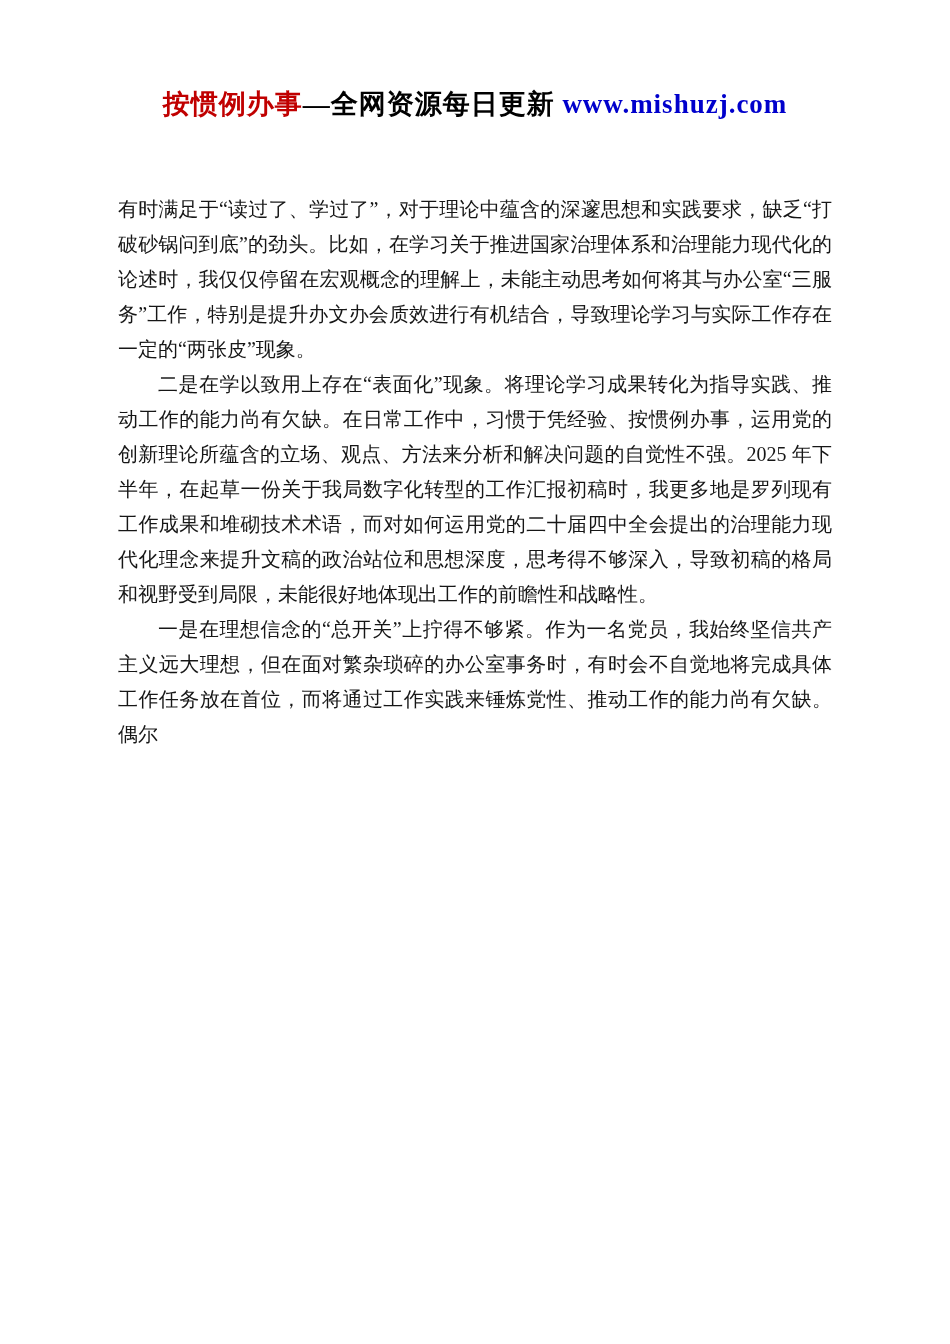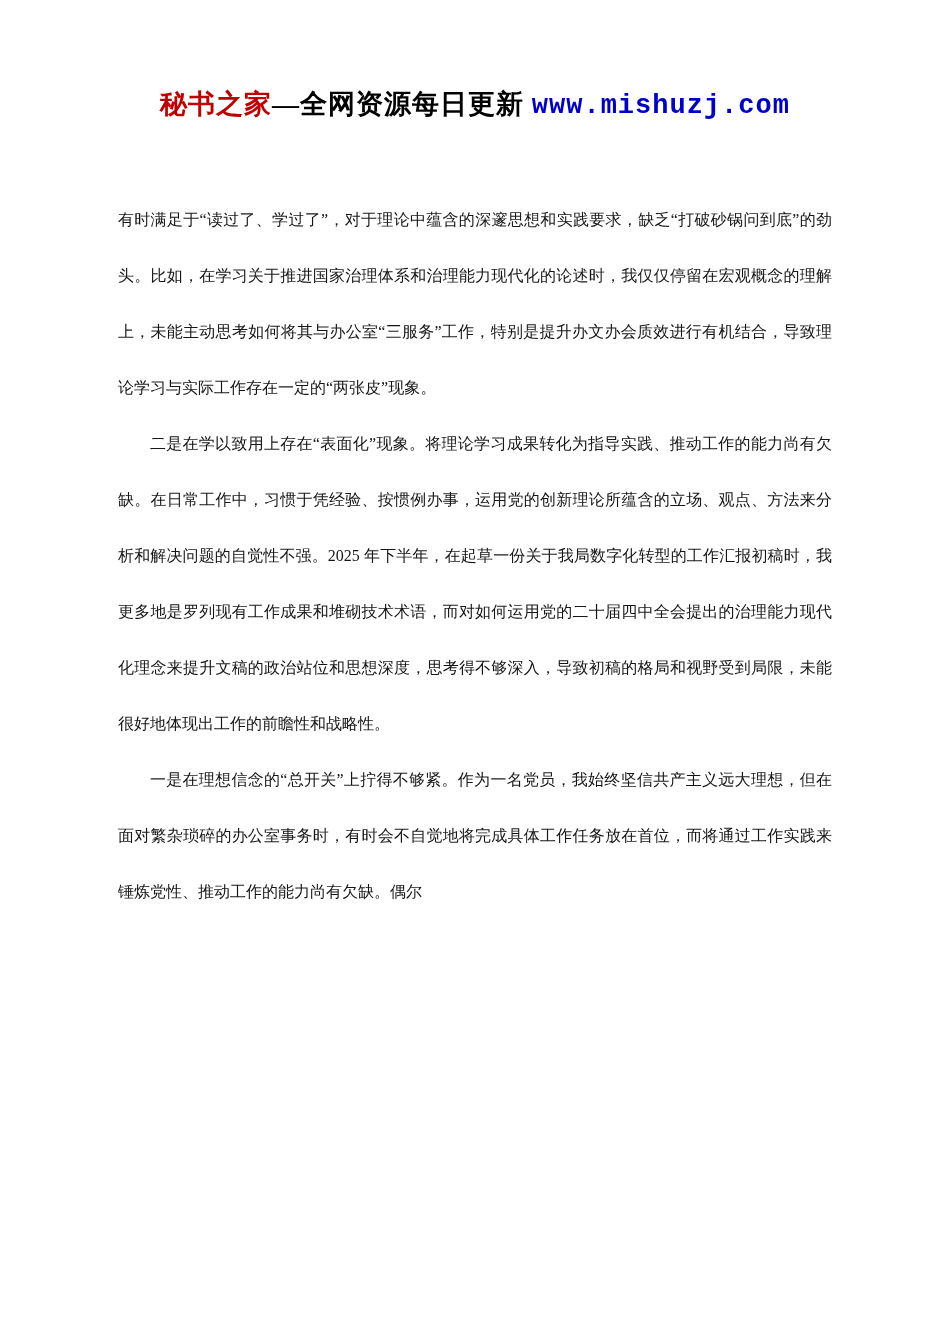--- a/index.html
+++ b/index.html
@@ -18,39 +18,39 @@
   .site-header {
     text-align: center;
     font-weight: bold;
     font-size: 27px;
     letter-spacing: 1px;
     white-space: nowrap;
     margin-bottom: 70px;
   }
   .site-header .site-name { color: #c00000; }
   .site-header .tagline { color: #000000; text-align: right; }
-  .site-header .site-url { color: #0000cc; margin-left: 0; font-family: Liberation Mono, monospace; }
+  .site-header .site-url { color: #0000cc; margin-left: 0; font-family: Liberation Serif, serif; }
   .doc-body {
     color: #161616;
-    font-size: 16px;
-    line-height: 56px;
+    font-size: 20px;
+    line-height: 35px;
     text-align: justify;
     text-justify: inter-ideograph;
   }
   .para { text-indent: 2em; }
   .para.no-indent { text-indent: 0; }
   .para b { font-weight: normal; }
 </style>
 </head>
 <body>
 
 <div class="page">
 
   <div class="site-header">
-    <span class="site-name" style="color: rgb(192, 0, 0);">秘书之家</span><span class="tagline">—全网资源每日更新</span>
+    <span class="site-name" style="color: rgb(192, 0, 0);">按惯例办事</span><span class="tagline">—全网资源每日更新</span>
     <span class="site-url" style="color: rgb(0, 0, 204);">www.mishuzj.com</span>
   </div>
 
   <div class="doc-body">
 
     <p class="para no-indent"><span>有时满足于“读过了、学过了”，对于理论中蕴含的深邃思想和实践要求，缺乏“打破砂锅问到底”的劲头。比如，在学习关于推进国家治理体系和治理能力现代化的论述时，我仅仅停留在宏观概念的理解上，未能主动思考如何将其与办公室“三服务”工作，特别是提升办文办会质效进行有机结合，导致理论学习与实际工作存在一定的“两张皮”现象。</span></p>
 
     <p class="para"><b>二是</b><span>在学以致用上存在“表面化”现象。将理论学习成果转化为指导实践、推动工作的能力尚有欠缺。在日常工作中，习惯于凭经验、按惯例办事，运用党的创新理论所蕴含的立场、观点、方法来分析和解决问题的自觉性不强。2025 年下半年，在起草一份关于我局数字化转型的工作汇报初稿时，我更多地是罗列现有工作成果和堆砌技术术语，而对如何运用党的二十届四中全会提出的治理能力现代化理念来提升文稿的政治站位和思想深度，思考得不够深入，导致初稿的格局和视野受到局限，未能很好地体现出工作的前瞻性和战略性。</span></p>
 
 

